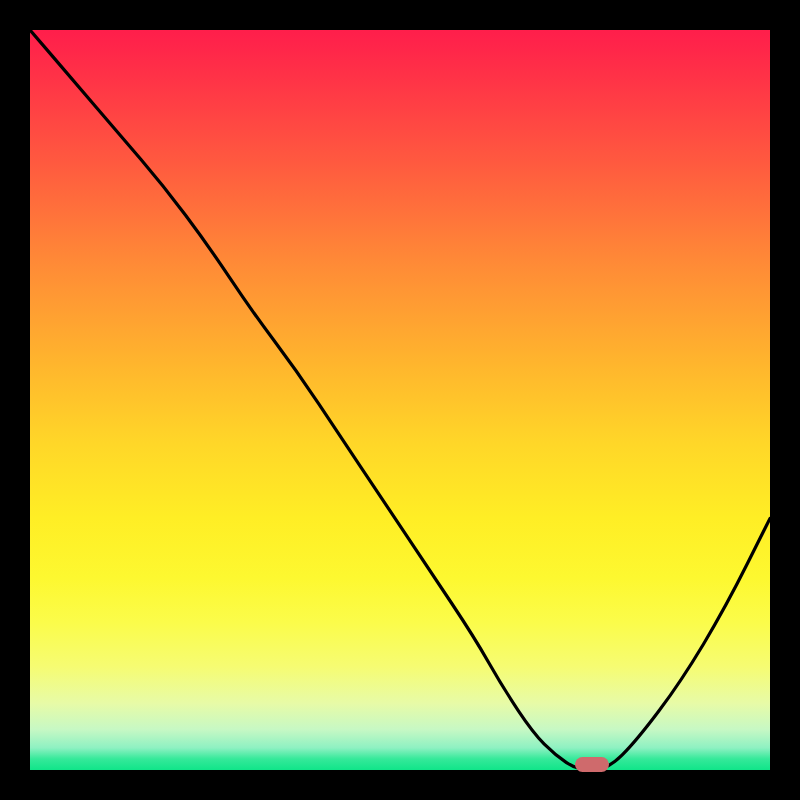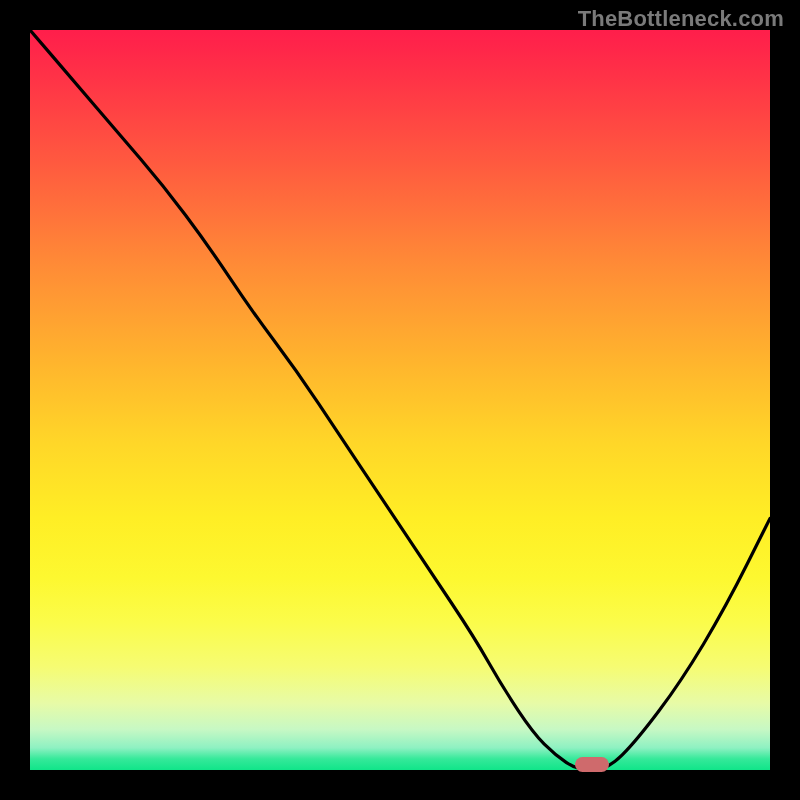--- a/index.html
+++ b/index.html
@@ -62,21 +62,20 @@
     width: 34px;
     height: 15px;
     background: #cf6a6c;
     border-radius: 8px;
   }
 </style>
 </head>
 <body>
 
 <div class="chart-wrap">
-  <div class="watermark">TheBottleneck.com</div>
 
   <div class="plot-area">
     <svg class="curve-svg" viewBox="0 0 740 740" preserveAspectRatio="none">
       <path id="curve-path" fill="none" stroke="#000" stroke-width="3.2" stroke-linecap="round" stroke-linejoin="round" d="M 0.0 0.0 Q 0.0 0.0 22.2 25.9 Q 44.4 51.8 66.6 77.7 Q 88.8 103.6 111.0 129.5 Q 133.2 155.4 155.4 185.0 Q 177.6 214.6 199.8 247.9 Q 222.0 281.2 244.2 310.8 Q 266.4 340.4 288.6 373.7 Q 310.8 407.0 333.0 440.3 Q 355.2 473.6 377.4 506.9 Q 399.6 540.2 421.8 573.5 Q 444.0 606.8 458.8 632.7 Q 473.6 658.6 488.4 680.8 Q 503.2 703.0 514.3 714.1 Q 525.4 725.2 536.5 732.6 Q 547.6 740.0 562.4 740.0 Q 577.2 740.0 592.0 725.2 Q 606.8 710.4 629.0 680.8 Q 651.2 651.2 673.4 614.2 Q 695.6 577.2 717.8 532.8 T 740.0 488.4"></path>
     </svg>
     <div id="marker" class="marker" style="width: 34.04px; height: 14.8px; left: 545.38px; top: 727.42px;"></div>
   </div>
 </div>
 
 </body></html>

